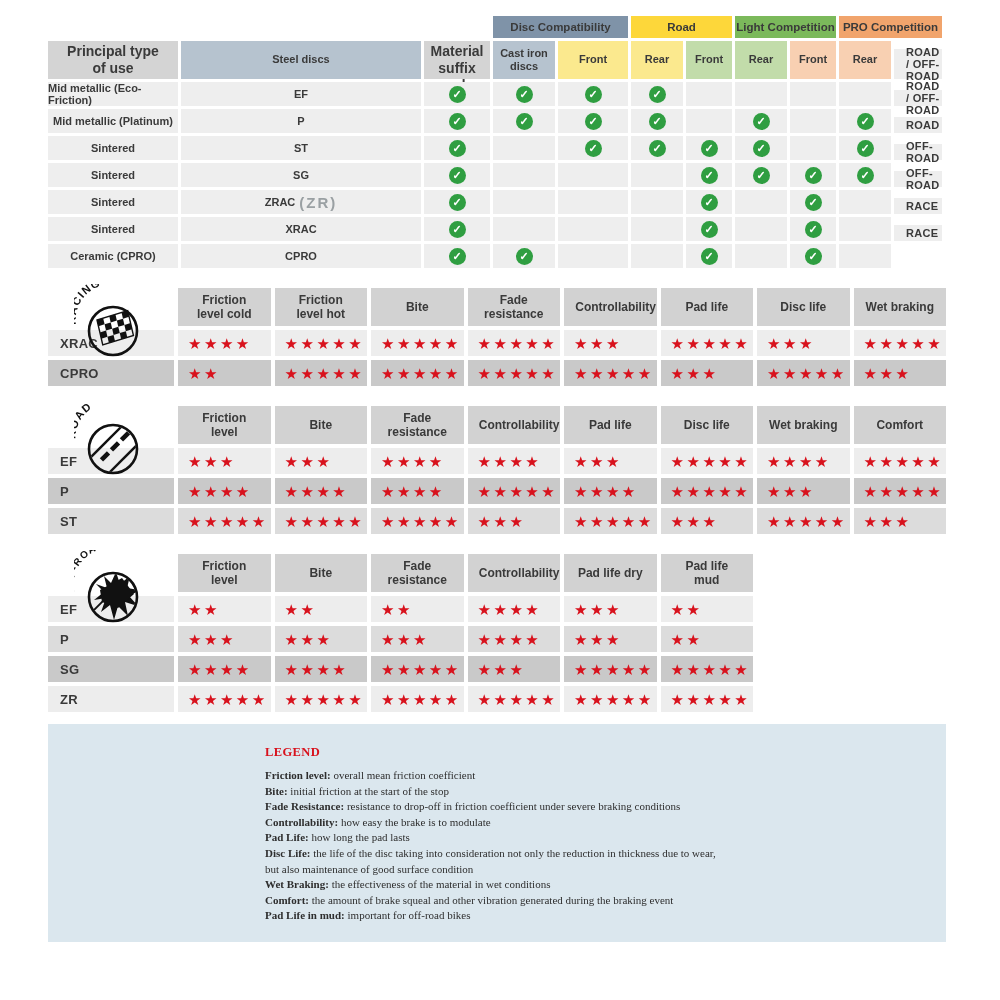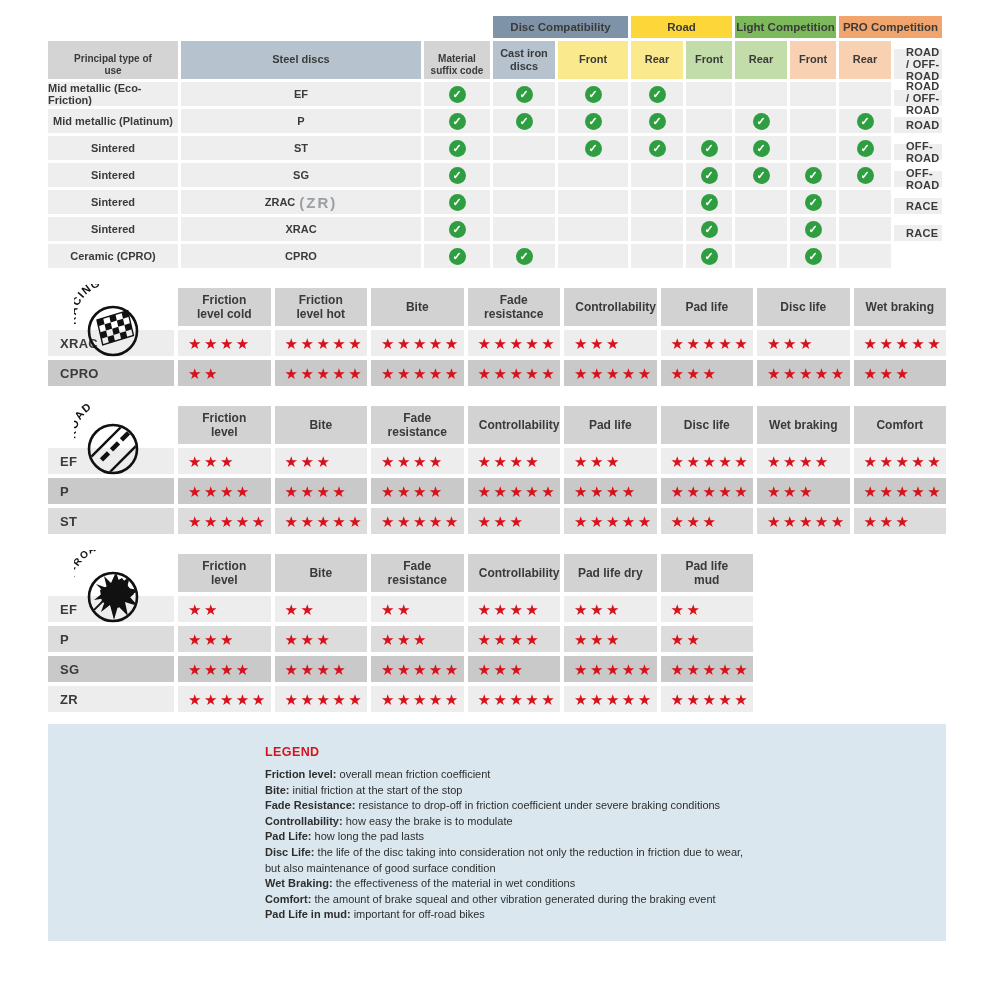--- a/index.html
+++ b/index.html
@@ -23,22 +23,22 @@
   .grp {
     grid-row:1; display:flex; align-items:center; justify-content:center;
     font-weight:700; font-size:11.5px; color:#3a3a3a;
   }
   .grp.g-disc { grid-column:4/6; background:#7f93a8; }
   .grp.g-road { grid-column:6/8; background:#fdd73a; }
   .grp.g-light { grid-column:8/10; background:#7bb95b; }
   .grp.g-pro  { grid-column:10/12; background:#f1a46c; }
 
   .colhead {
-    grid-row:2; background:#d4d4d4; display:flex; align-items:flex-end; justify-content:center;
-    text-align:center; font-weight:700; font-size:10px; line-height:1.2; padding:2px 3px;
+    grid-row:2; background:#d4d4d4; display:flex; align-items:flex-start; justify-content:center;
+    text-align:center; font-weight:700; font-size:14px; line-height:1.2; padding:2px 3px;
   }
   .colhead span { display:block; margin:0 auto; }
   .colhead.c1 { grid-column:1; } .colhead.c1 span { max-width:95px; }
   .colhead.c2 { grid-column:2; } .colhead.c2 span { max-width:170px; }
   .colhead.c3 { grid-column:3; } .colhead.c3 span { max-width:60px; }
   .sub { grid-row:2; display:flex; align-items:center; justify-content:center; text-align:center;
          font-weight:700; font-size:11px; line-height:1.2; padding:2px 3px; }
   .sub span { display:block; max-width:58px; margin:0 auto; }
   .sub.g-disc { background:#b6c3cf; }
   .sub.g-road { background:#fbe98e; }
@@ -82,20 +82,21 @@
   .rstars { display:flex; align-items:center; padding-left:10px; color:#d8121d;
             font-size:15px; letter-spacing:2.5px; line-height:1; }
   .shade-light { background:#ededed; }
   .shade-mid   { background:#dcdcdc; }
   .shade-dark  { background:#c9c9c9; }
 
   
   .legend-box {
     margin-top:12px; background:#dbe7ee; width:898px;
     padding:21px 20px 18px 217px;
+    font-family:Liberation Serif, serif;
   }
   .legend-title { color:#d8121d; font-weight:700; font-size:12.5px; letter-spacing:0.4px; margin-bottom:8px; }
   .legend-line { font-size:11px; line-height:15.6px; color:#2e2e2e; }
   .legend-term { font-weight:700; }
 </style>
 </head>
 <body>
 
 <div class="content">
 
@@ -508,20 +509,20 @@
       </div>
   </div>
 
   <div class="legend-box">
     <div class="legend-title">LEGEND</div>
     <div class="legend-line"><span class="legend-term">Friction level:</span> <span>overall mean friction coefficient</span></div>
     <div class="legend-line"><span class="legend-term">Bite:</span> <span>initial friction at the start of the stop</span></div>
     <div class="legend-line"><span class="legend-term">Fade Resistance:</span> <span>resistance to drop-off in friction coefficient under severe braking conditions</span></div>
     <div class="legend-line"><span class="legend-term">Controllability:</span> <span>how easy the brake is to modulate</span></div>
     <div class="legend-line"><span class="legend-term">Pad Life:</span> <span>how long the pad lasts</span></div>
-    <div class="legend-line"><span class="legend-term">Disc Life:</span> <span>the life of the disc taking into consideration not only the reduction in friction due to wear,</span></div>
+    <div class="legend-line"><span class="legend-term">Disc Life:</span> <span>the life of the disc taking into consideration not only the reduction in thickness due to wear,</span></div>
     <div class="legend-line"><span class="legend-term"></span> <span>but also maintenance of good surface condition</span></div>
     <div class="legend-line"><span class="legend-term">Wet Braking:</span> <span>the effectiveness of the material in wet conditions</span></div>
     <div class="legend-line"><span class="legend-term">Comfort:</span> <span>the amount of brake squeal and other vibration generated during the braking event</span></div>
     <div class="legend-line"><span class="legend-term">Pad Life in mud:</span> <span>important for off-road bikes</span></div>
   </div>
 
 </div>
 
 </body></html>

